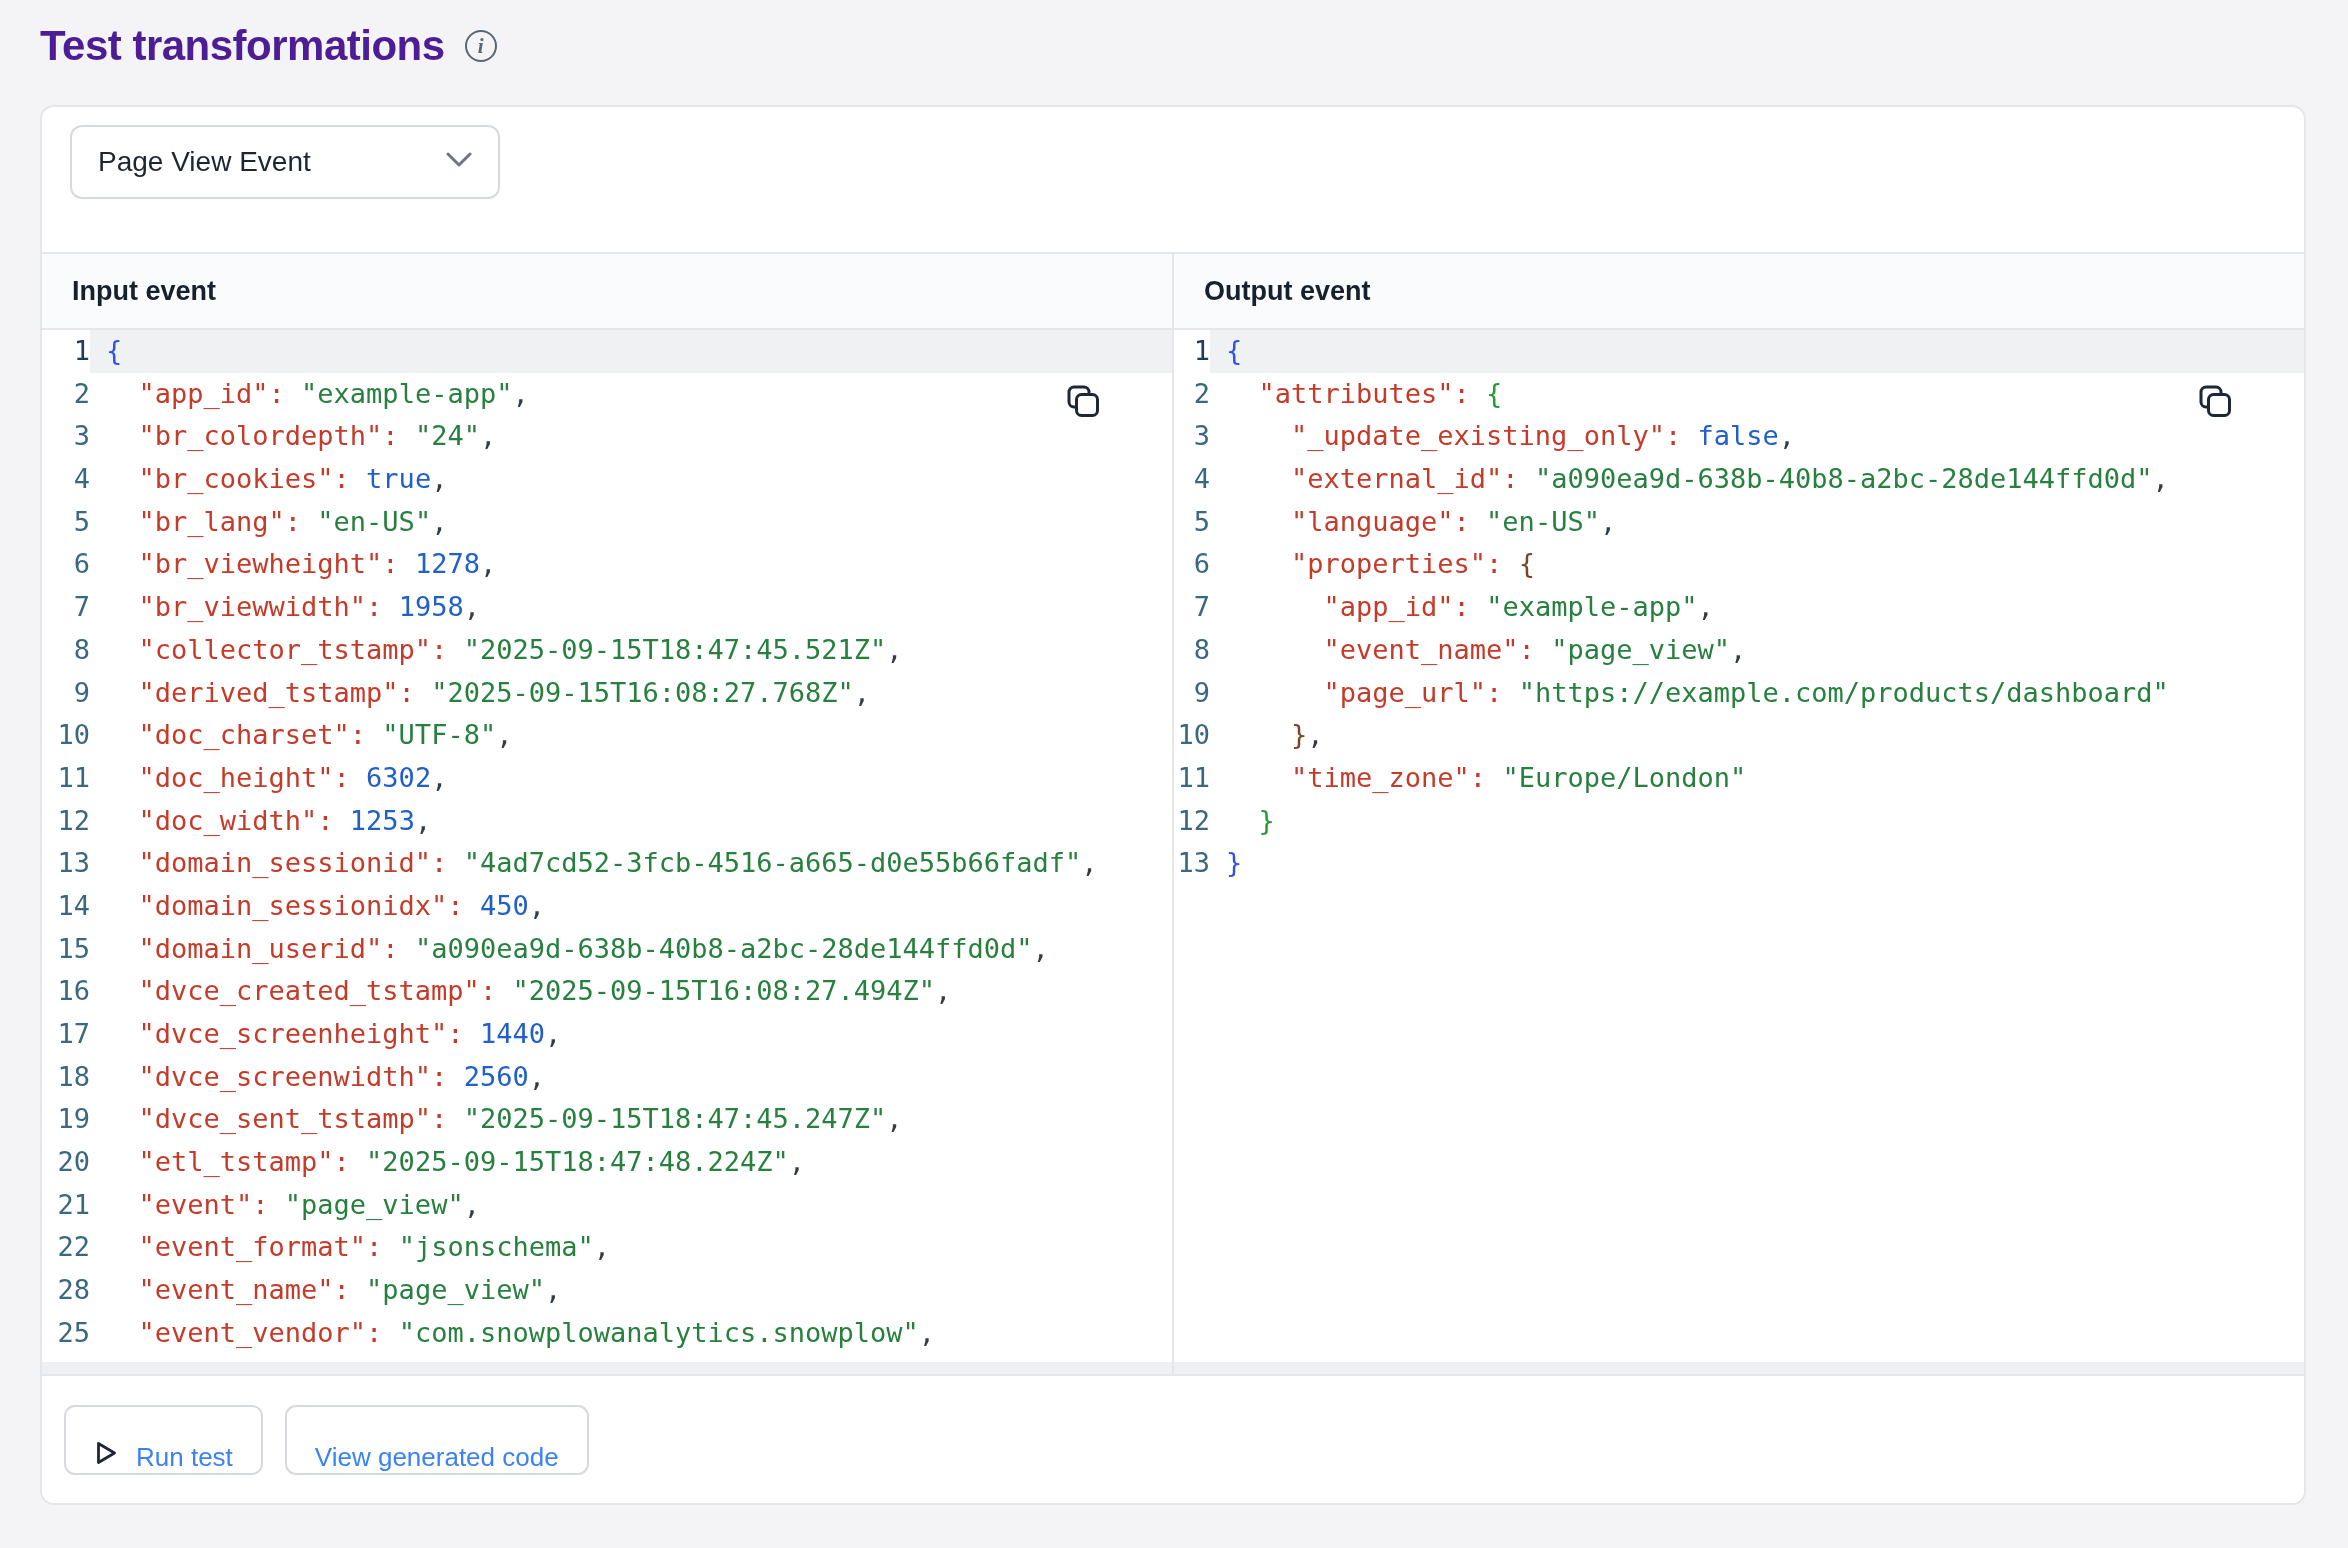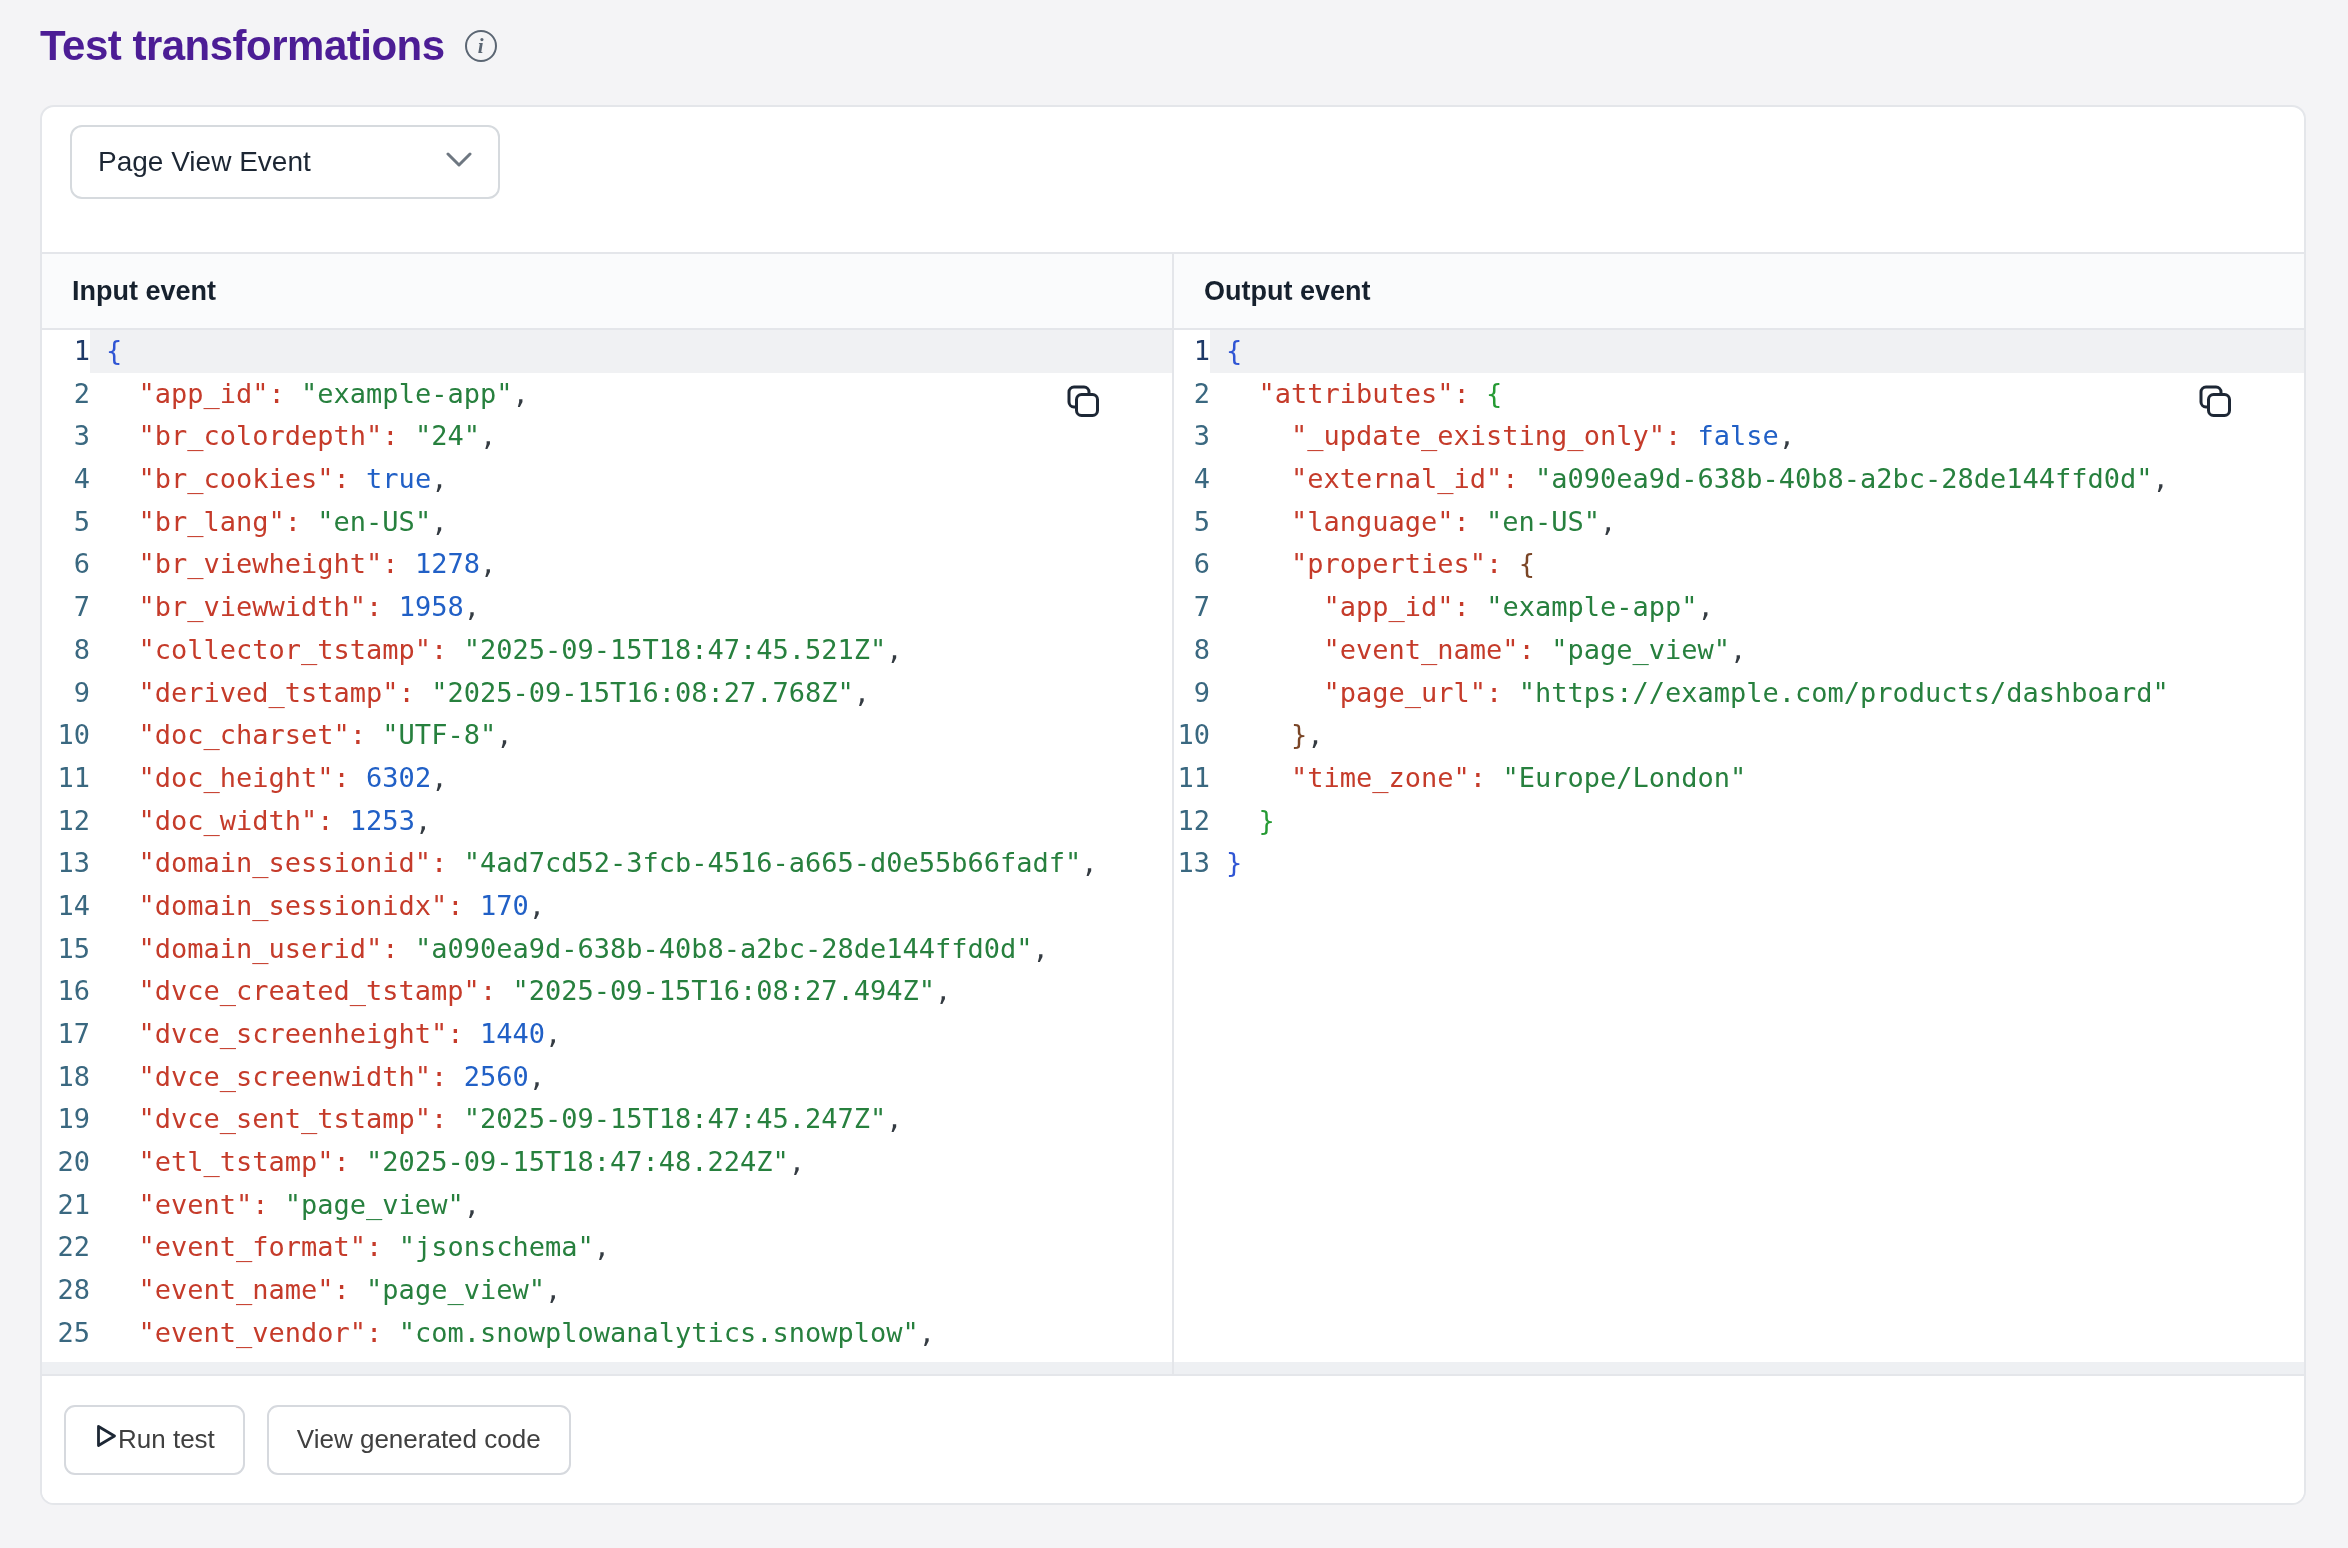--- a/index.html
+++ b/index.html
@@ -54,23 +54,23 @@
   .tk-b2{color:#259a33;}
   .tk-b3{color:#7a4526;}
   .tk-w{color:#343b42;}
 
   .copy-btn{position:absolute;top:52px;right:70px;width:38px;height:38px;background:transparent;
     border:none;padding:0;cursor:pointer;}
   .hscroll{position:absolute;left:0;right:0;bottom:0;height:12px;background:#eef0f3;}
 
   
   .footer{flex:1;display:flex;align-items:center;gap:22px;padding-left:22px;background:#fff;}
-  .btn{display:flex;align-items:center;gap:0;height:70px;padding:0 28px;background:#fff;
+  .btn{display:flex;align-items:flex-end;gap:18px;height:70px;padding:0 28px;background:#fff;
     border:2px solid #d6d9de;border-radius:11px;font-family:"Liberation Sans",sans-serif;
-    font-size:26px;font-weight:500;color:#404040;cursor:pointer;box-sizing:border-box;}
+    font-size:26px;font-weight:500;color:#3b82f6;cursor:pointer;box-sizing:border-box;}
 </style>
 </head>
 <body>
 
 <div id="root">
 
   <div class="page-title-row">
     <span class="page-title">Test transformations</span>
     <span class="info-icon">i</span>
   </div>
@@ -144,21 +144,21 @@
             <div class="line">
               <span class="ln">12</span>
               <span class="lc"><span class="tk-w">  </span><span class="tk-k">"doc_width":</span><span class="tk-w"> </span><span class="tk-n">1253</span><span class="tk-p">,</span></span>
             </div>
             <div class="line">
               <span class="ln">13</span>
               <span class="lc"><span class="tk-w">  </span><span class="tk-k">"domain_sessionid":</span><span class="tk-w"> </span><span class="tk-s">"4ad7cd52-3fcb-4516-a665-d0e55b66fadf"</span><span class="tk-p">,</span></span>
             </div>
             <div class="line">
               <span class="ln">14</span>
-              <span class="lc"><span class="tk-w">  </span><span class="tk-k">"domain_sessionidx":</span><span class="tk-w"> </span><span class="tk-n">170</span><span class="tk-p">,</span></span>
+              <span class="lc"><span class="tk-w">  </span><span class="tk-k">"domain_sessionidx":</span><span class="tk-w"> </span><span class="tk-n">450</span><span class="tk-p">,</span></span>
             </div>
             <div class="line">
               <span class="ln">15</span>
               <span class="lc"><span class="tk-w">  </span><span class="tk-k">"domain_userid":</span><span class="tk-w"> </span><span class="tk-s">"a090ea9d-638b-40b8-a2bc-28de144ffd0d"</span><span class="tk-p">,</span></span>
             </div>
             <div class="line">
               <span class="ln">16</span>
               <span class="lc"><span class="tk-w">  </span><span class="tk-k">"dvce_created_tstamp":</span><span class="tk-w"> </span><span class="tk-s">"2025-09-15T16:08:27.494Z"</span><span class="tk-p">,</span></span>
             </div>
             <div class="line">

